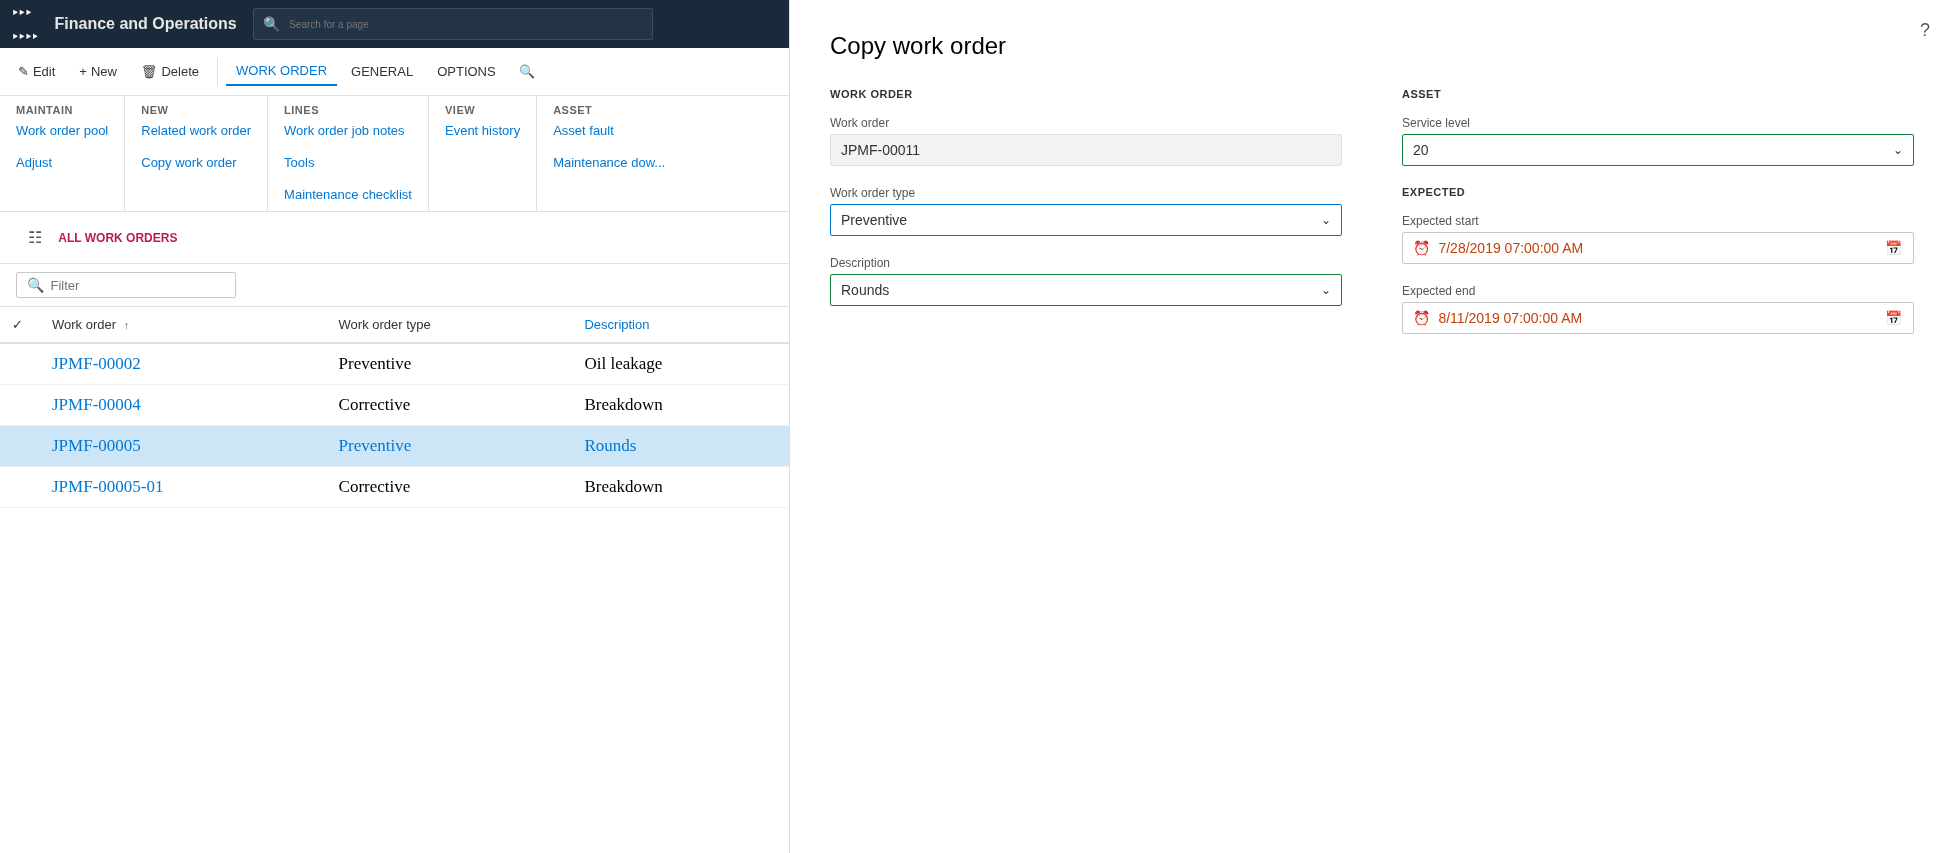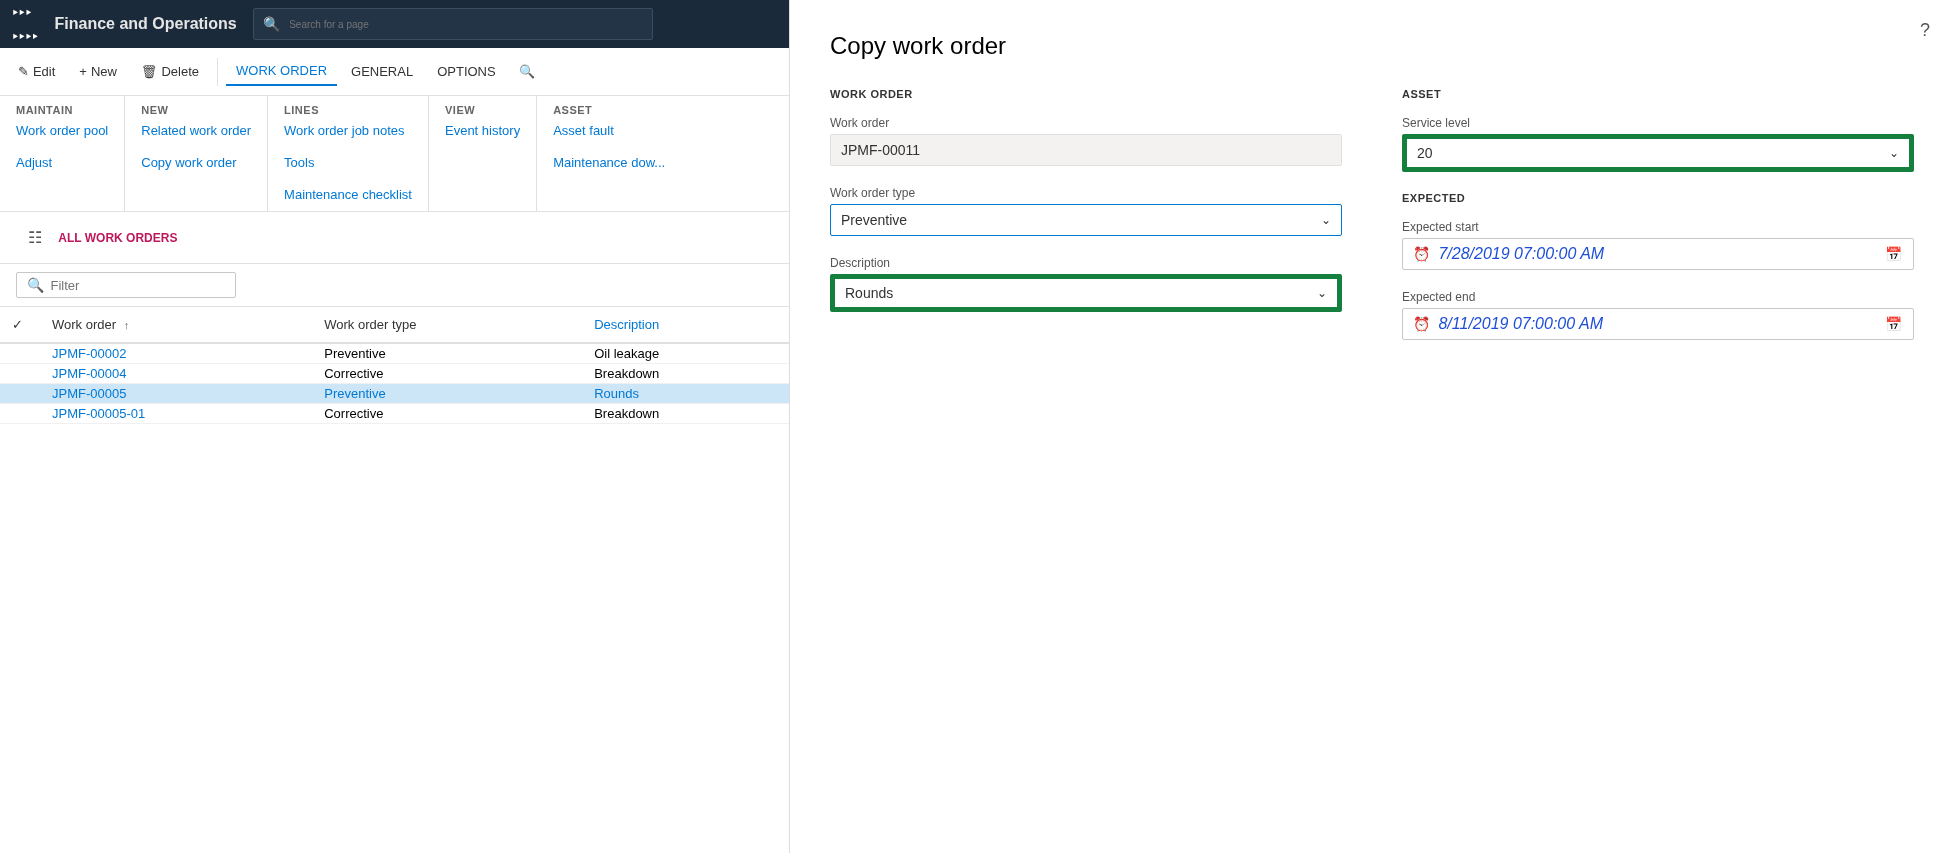--- a/index.html
+++ b/index.html
@@ -38,41 +38,41 @@
     .filter-bar { padding: 8px 16px; border-bottom: 1px solid #e0e0e0; display: flex; align-items: center; gap: 8px; }
     .filter-input { display: flex; align-items: center; gap: 6px; border: 1px solid #c8c8c8; border-radius: 2px; padding: 4px 10px; width: 220px; background: #fff; }
     .filter-input input { border: none; outline: none; font-size: 13px; color: #555; background: transparent; width: 100%; }
 
     
     .table-container { flex: 1; overflow-y: auto; }
     .data-table { width: 100%; border-collapse: collapse; }
     .data-table thead tr { border-bottom: 2px solid #e0e0e0; background: #fff; }
     .data-table th { padding: 10px 12px; text-align: left; font-size: 13px; font-weight: 400; color: #333; border-bottom: 1px solid #e0e0e0; white-space: nowrap; }
     .data-table th .sort-icon { font-size: 11px; color: #666; margin-left: 4px; }
-    .data-table td { padding: 2px 12px; font-size: 13px; border-bottom: 1px solid #f0f0f0; }
+    .data-table td { padding: 10px 12px; font-size: 17px; border-bottom: 1px solid #f0f0f0; font-family: Liberation Serif, serif; }
     .data-table tr.selected { background: #cde6f7; }
     .link-cell { color: #0078d4; cursor: pointer; }
     .check-col { width: 40px; color: #0078d4; text-align: center; }
 
     
     .right-panel { flex: 1; background: #fff; padding: 32px 40px; overflow-y: auto; position: relative; }
     .panel-title { font-size: 24px; font-weight: 300; color: #000; margin-bottom: 28px; }
     .panel-body { display: flex; gap: 60px; }
     .panel-col { flex: 1; }
     .section-label { font-size: 11px; font-weight: 700; color: #333; text-transform: uppercase; letter-spacing: 0.5px; margin-bottom: 16px; }
     .field-group { margin-bottom: 20px; }
     .field-label { font-size: 12px; color: #555; margin-bottom: 4px; }
     .field-value { font-size: 14px; color: #333; background: #f3f2f1; padding: 6px 10px; border-radius: 2px; border: 1px solid #e0e0e0; min-height: 32px; display: flex; align-items: center; }
     .field-dropdown { display: flex; align-items: center; border: 1px solid #0078d4; border-radius: 2px; padding: 6px 10px; background: #fff; justify-content: space-between; cursor: pointer; min-height: 32px; }
-    .field-dropdown.secondary { border: 5px solid #15803d; }
+    .field-dropdown.secondary { border: 1px solid #15803d; }
     .dropdown-value { font-size: 14px; color: #333; }
     .dropdown-arrow { color: #333; font-size: 12px; }
     .field-datetime { display: flex; align-items: center; border: 1px solid #c8c8c8; border-radius: 2px; padding: 6px 10px; background: #fff; gap: 8px; min-height: 32px; }
     .clock-icon { color: #555; font-size: 14px; }
-    .datetime-text { font-size: 16px; color: #1d4ed8; flex: 1; font-style: italic; }
+    .datetime-text { font-size: 14px; color: #c2410c; flex: 1; }
     .calendar-icon { color: #555; font-size: 14px; cursor: pointer; }
     .expected-section-label { font-size: 11px; font-weight: 700; color: #333; text-transform: uppercase; letter-spacing: 0.5px; margin-bottom: 16px; margin-top: 8px; }
 
     .help-icon { position: absolute; top: 20px; right: 24px; color: #555; font-size: 18px; cursor: pointer; }
     .filter-sidebar-icon { padding: 8px 16px; color: #555; font-size: 16px; cursor: pointer; display: flex; align-items: center; }
   </style>
 </head>
 <body>
 
 <div class="left-panel">

